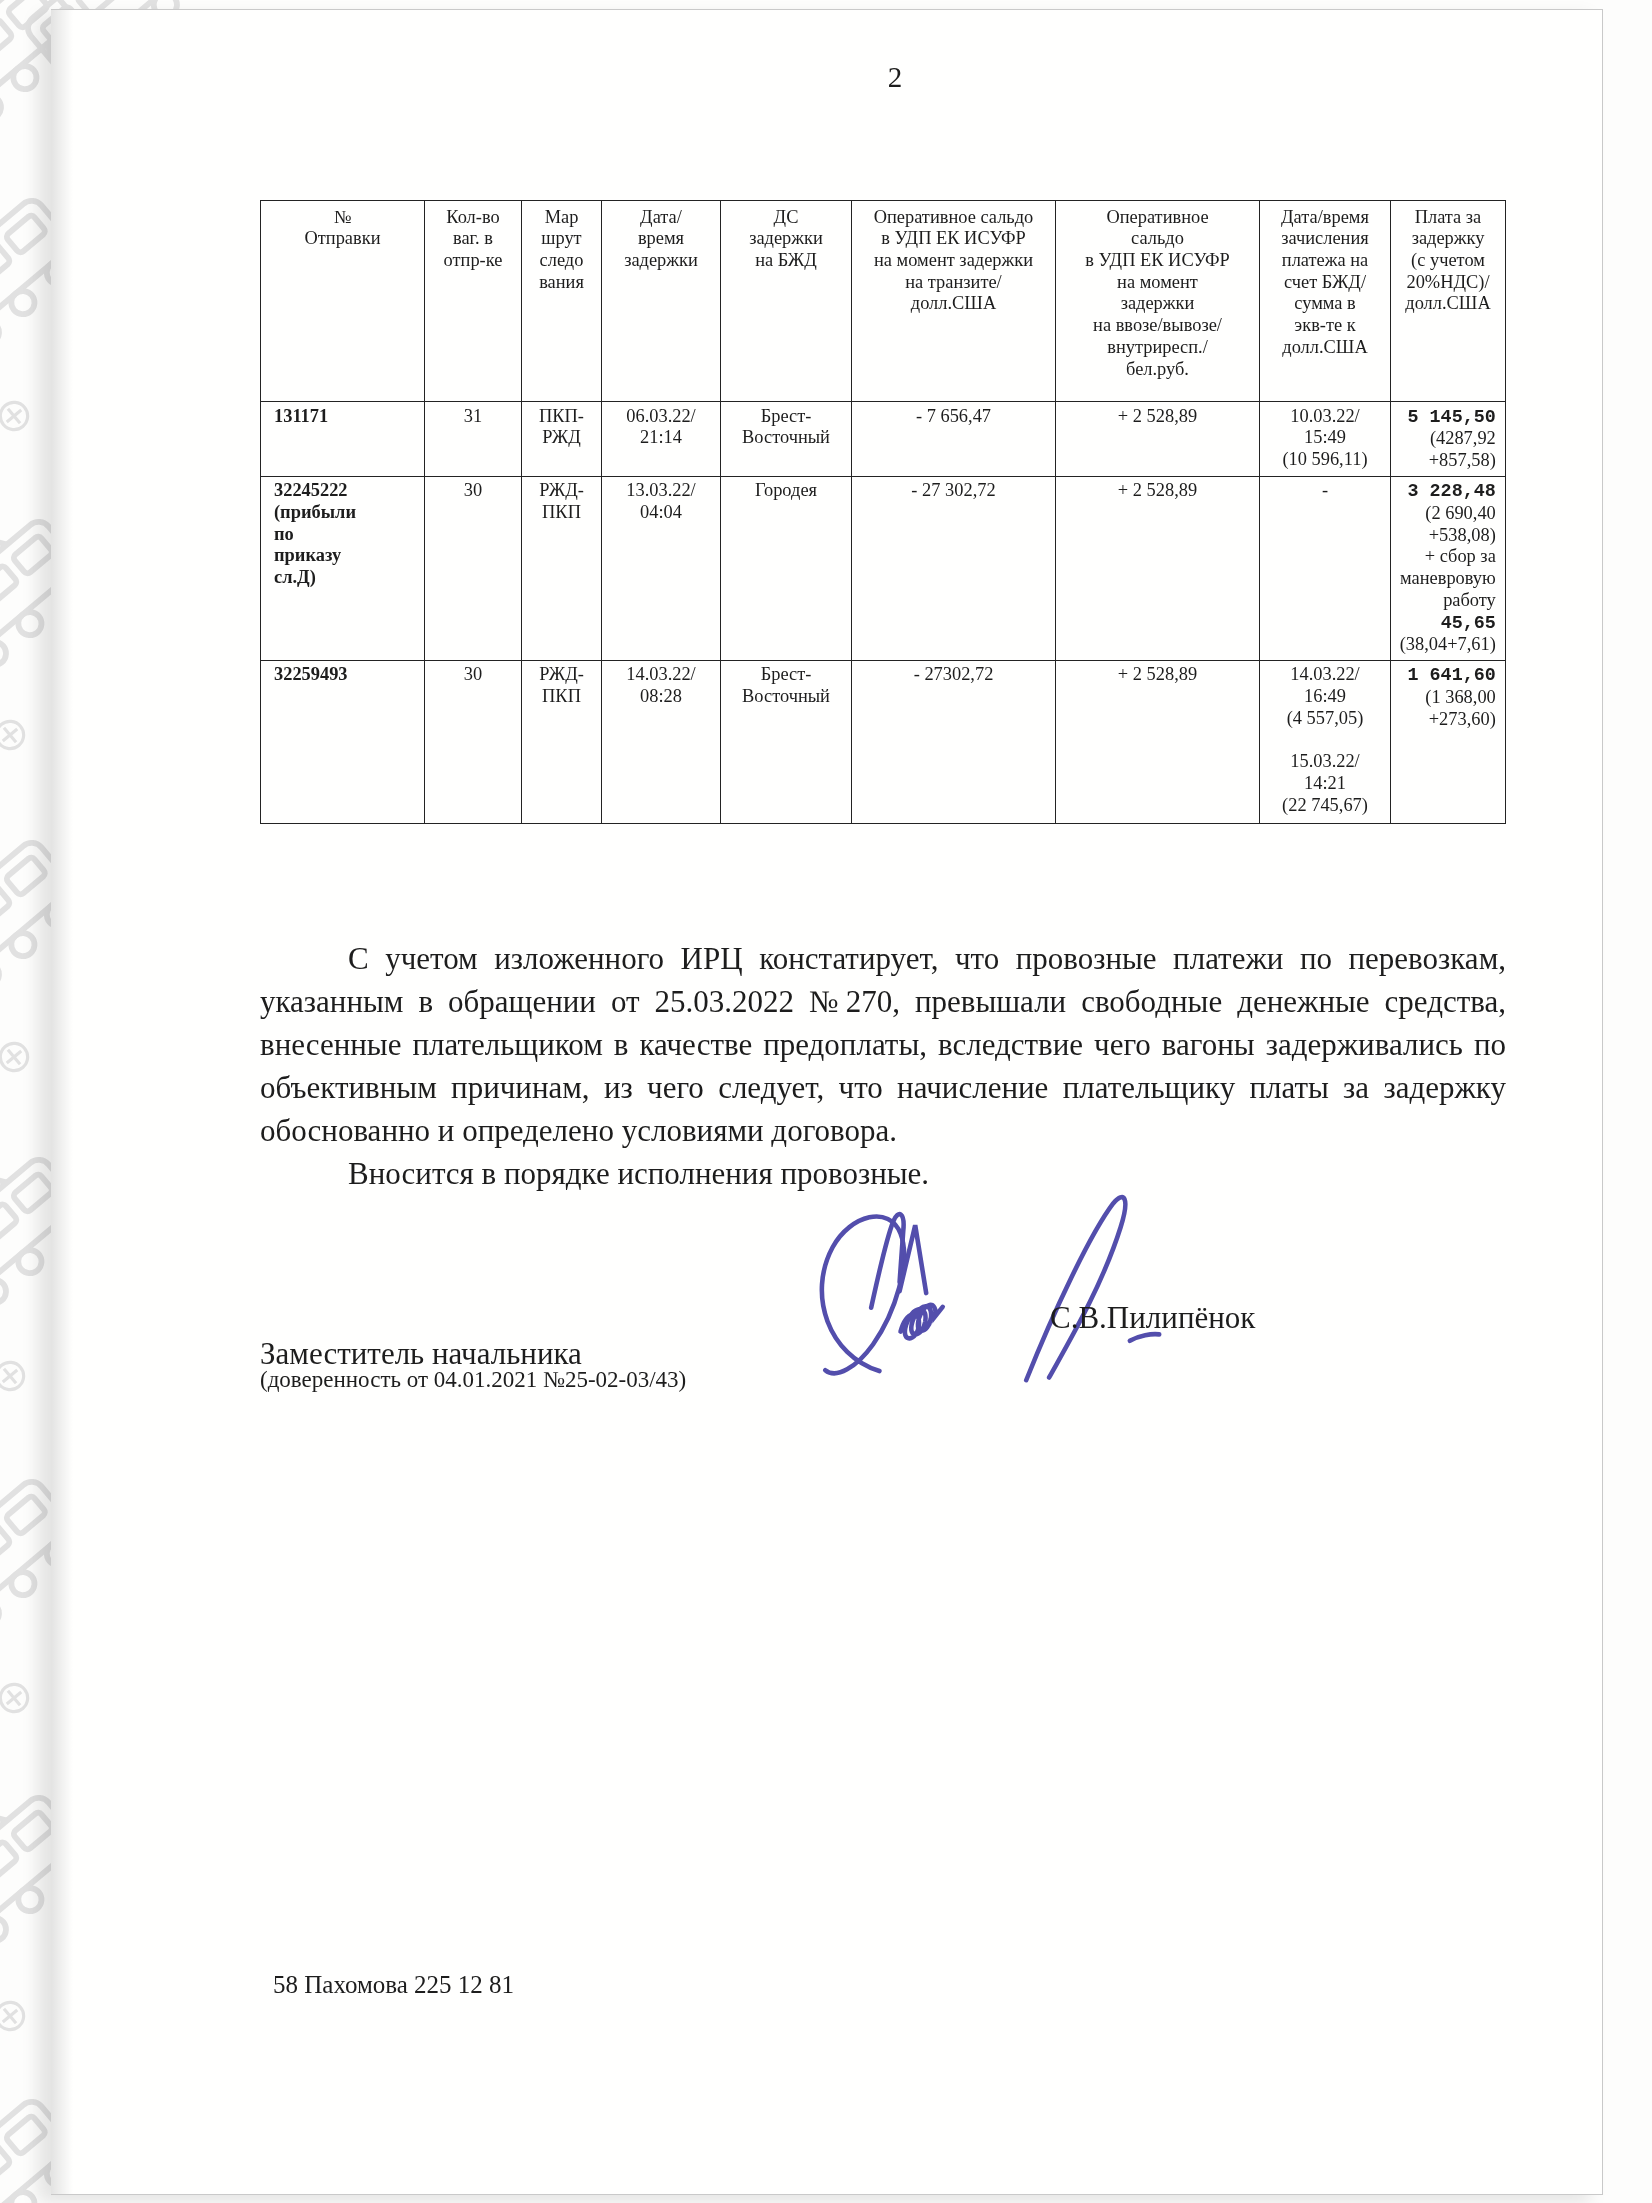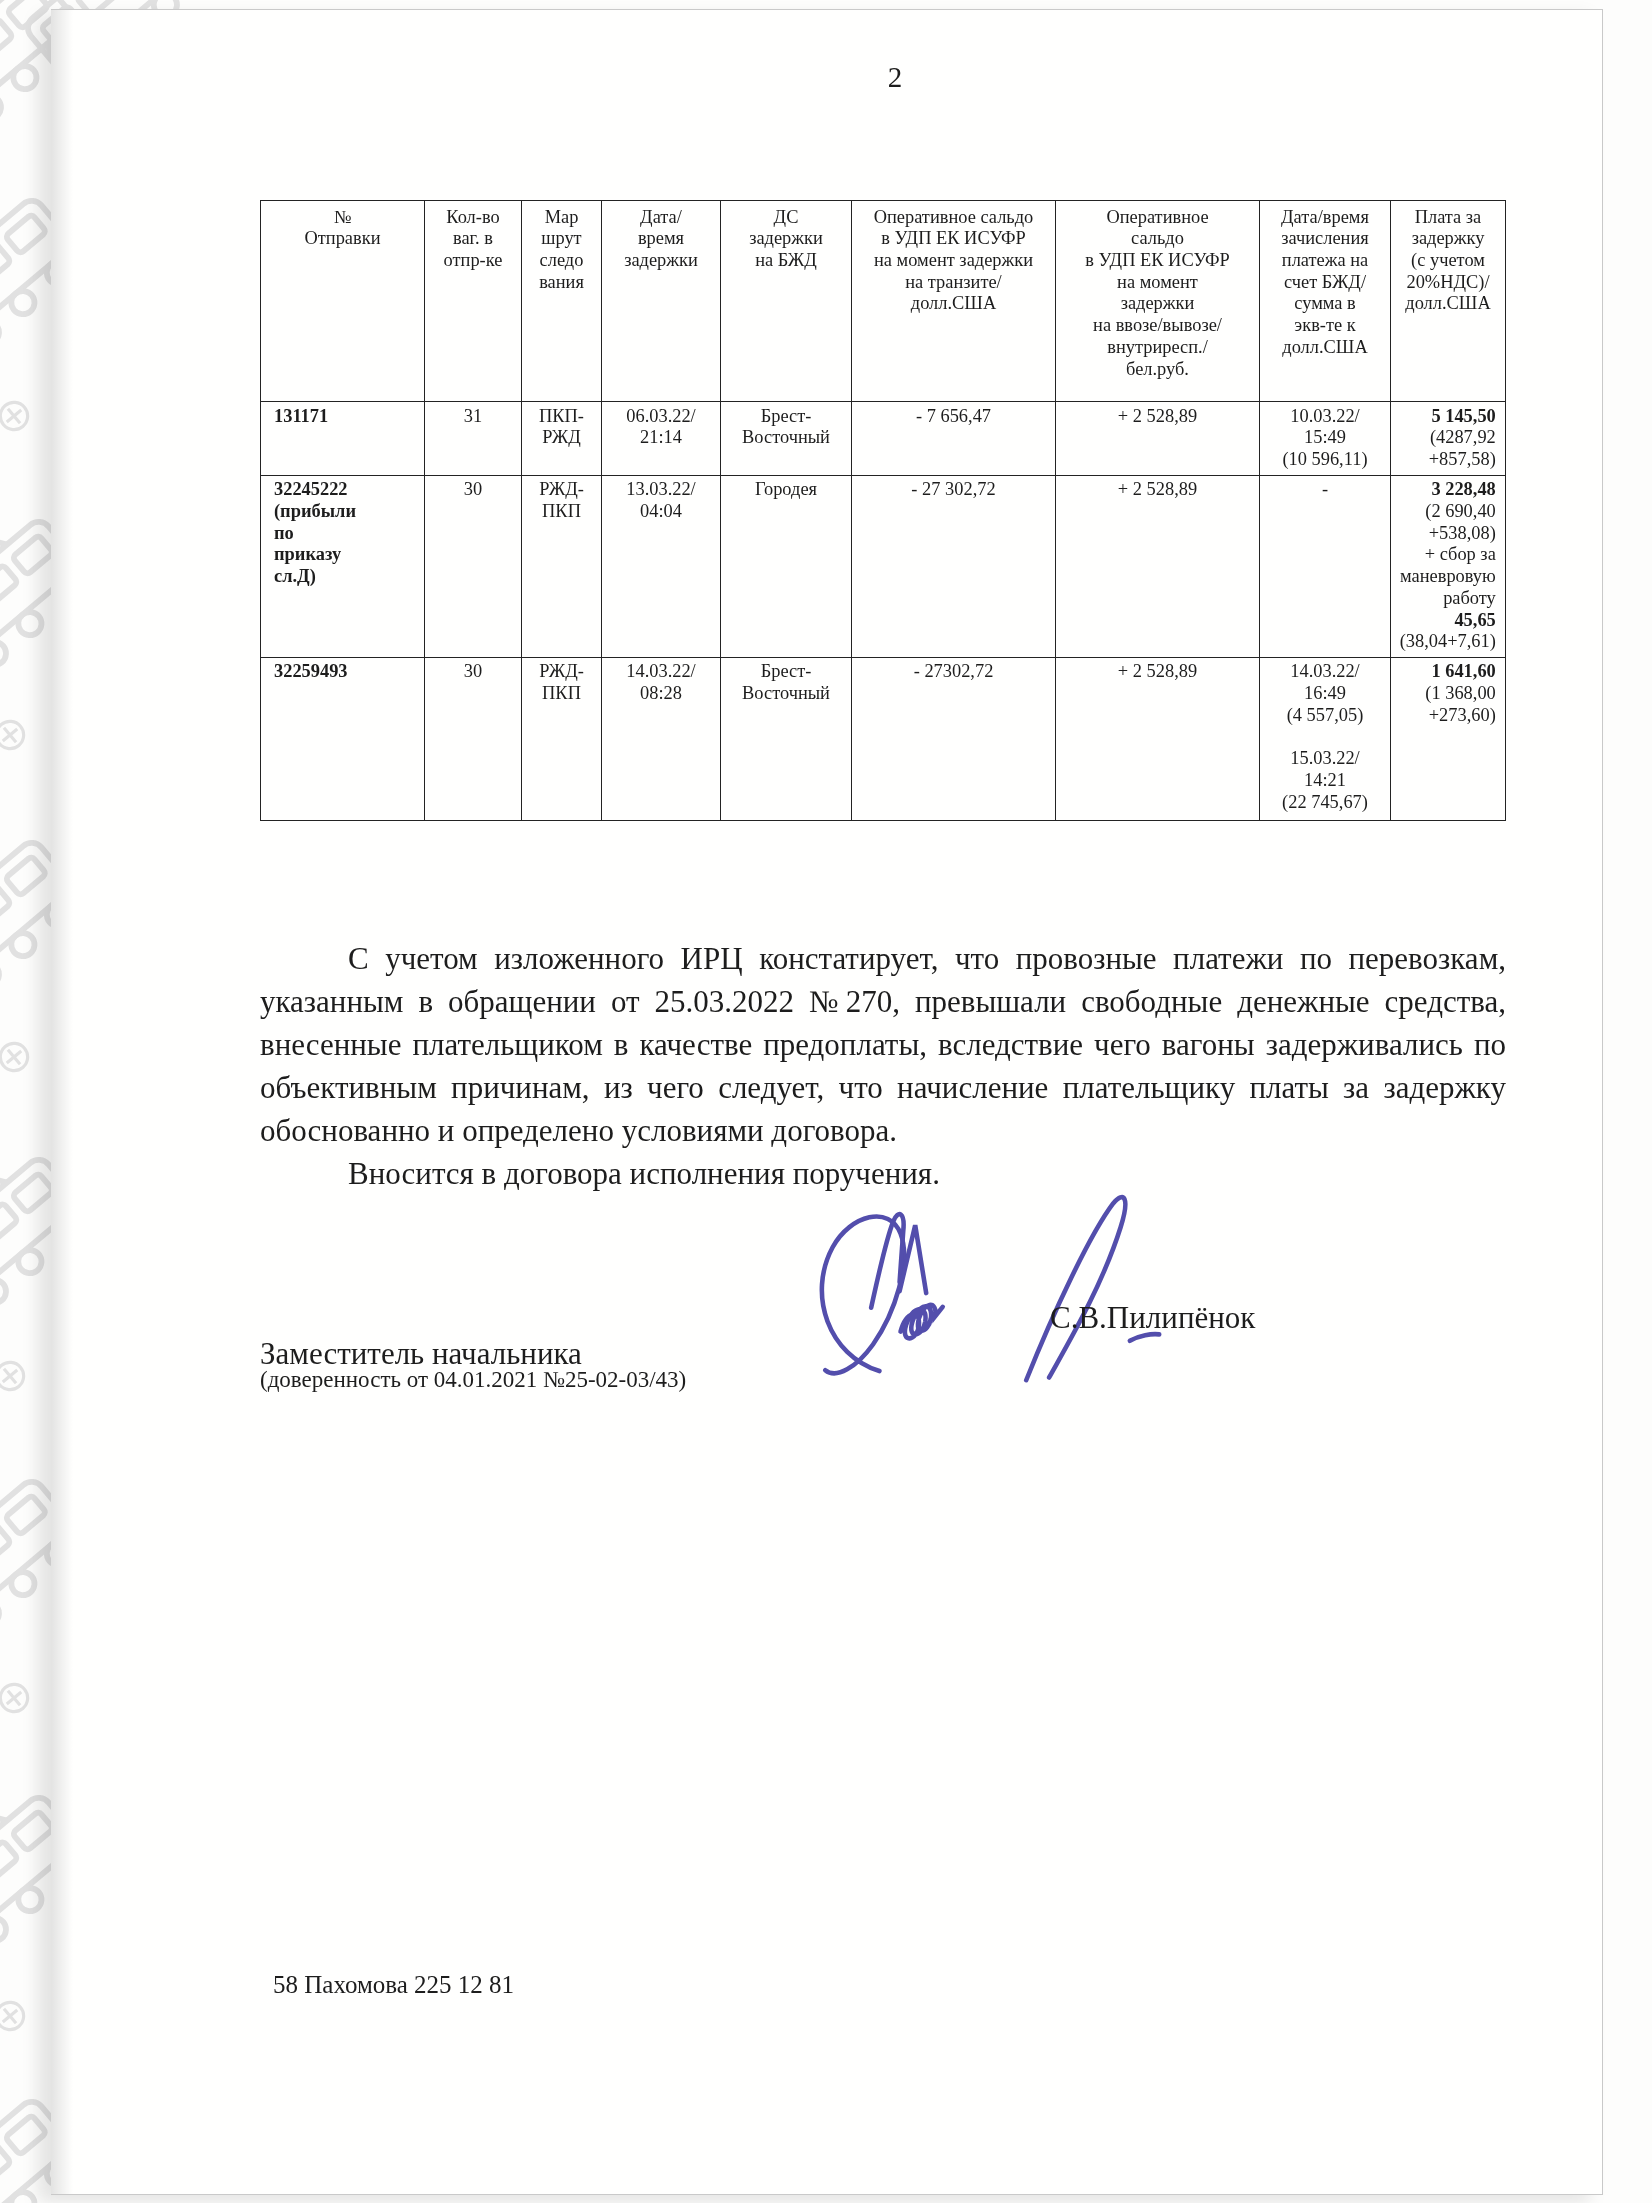--- a/index.html
+++ b/index.html
@@ -30,21 +30,21 @@
   }
   .main th, .main td {
     border:1.8px solid #232323; vertical-align:top; padding:3.7px 7.3px;
     font-weight:normal; white-space:pre-line; overflow:hidden;
   }
   .main th { text-align:center; padding-top:5.5px; }
   td.c-ship { font-weight:bold; padding-left:13px; }
   td.c-center { text-align:center; }
   td.c-left { text-align:center; }
   td.c-fee { text-align:right; padding-right:9.2px; }
-  .fee-b { font-weight:bold; }
+  .fee-b { font-weight:bold;font-family:Liberation Mono, monospace; }
   
   .para { position:absolute; left:260px; top:893px; width:1246px; font-size:31px; line-height:43px; text-align:justify;margin-top:44px; }
   .para p { margin:0; text-indent:88px; }
   .para p.no-just { text-align:left; }
   .position-title { position:absolute; left:260px; top:1300px; font-size:31px;margin-top:36px; }
   .signer-name   { position:absolute; left:1050px; top:1300px; font-size:31px; }
   .attorney      { position:absolute; left:260px; top:1367px; font-size:23px; }
   .footer-contact{ position:absolute; left:273px; top:1971px; font-size:25px; }
   .page-sig { position:absolute; left:792px; top:1183px; width:395px; height:211px; }
 </style>
@@ -246,21 +246,21 @@
 (22 745,67)</td>
         <td class="c-fee"><span class="fee-b">1 641,60</span><span>
 (1 368,00
 +273,60)</span></td>
       </tr>
     </tbody>
       </table>
 
     <div class="para">
       <p>С учетом изложенного ИРЦ констатирует, что провозные платежи по перевозкам, указанным в обращении от 25.03.2022 №270, превышали свободные денежные средства, внесенные плательщиком в качестве предоплаты, вследствие чего вагоны задерживались по объективным причинам, из чего следует, что начисление  плательщику платы за задержку обоснованно и определено условиями договора.</p>
-      <p class="no-just">Вносится в договора исполнения поручения.</p>
+      <p class="no-just">Вносится в порядке исполнения провозные.</p>
     </div>
 
     <div class="position-title">Заместитель начальника</div>
 
     <svg class="page-sig" viewBox="0 0 430 230">
       <g fill="none" stroke="#4a45a8" stroke-width="5" stroke-linecap="round" opacity="0.95">
         <path d="M95 205 C 40 188, 16 122, 44 70 C 64 34, 106 24, 118 55 C 130 86, 112 142, 88 176 C 70 201, 48 214, 36 204"></path>
         <path d="M86 136 C 94 100, 102 62, 110 42 C 116 28, 123 33, 121 52 L 117 108"></path>
         <path d="M117 118 L 134 46 L 146 120"></path>
         <path d="M118 162 c 6 -22 22 -26 20 -6 c -2 16 -20 20 -14 -1 c 6 -21 24 -24 21 -4 c -3 17 -20 20 -14 0 c 6 -20 23 -23 20 -3 c -3 16 -18 19 -13 0 c 5 -18 20 -21 18 -3 l 8 -10"></path>

